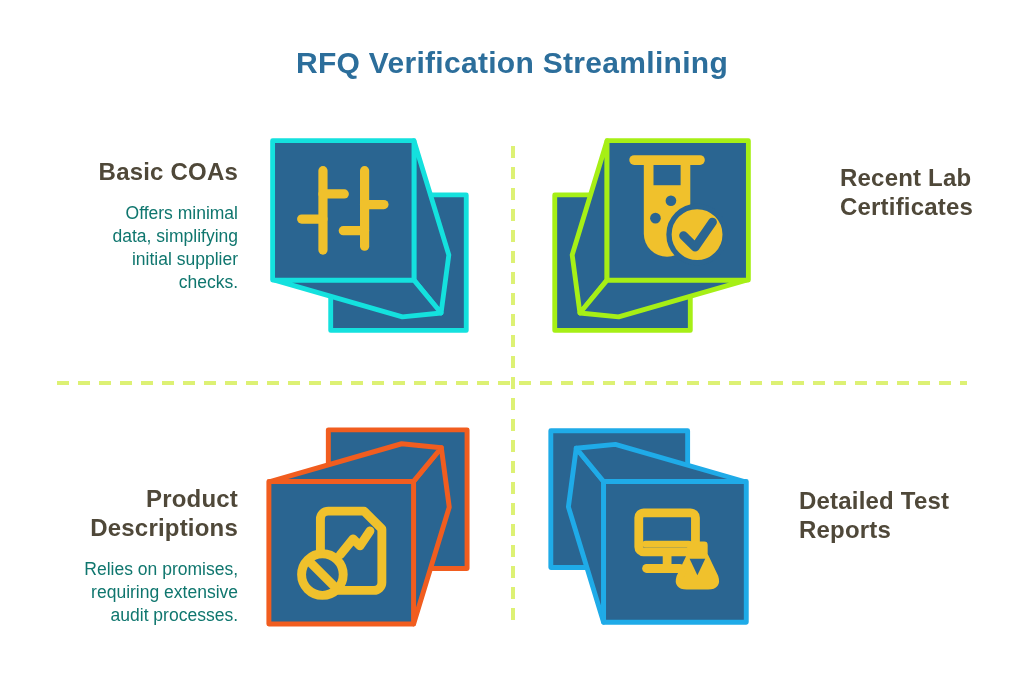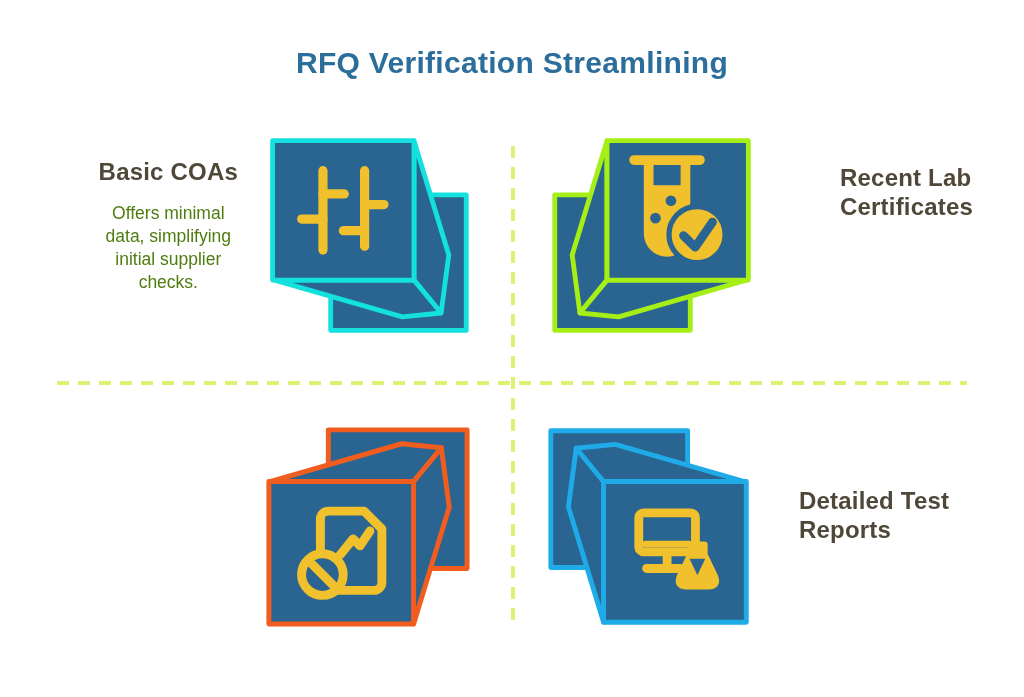--- a/index.html
+++ b/index.html
@@ -17,21 +17,21 @@
     color:#2c6e9b;
   }
   .tb { position:absolute; }
   .tb .h {
     font-size:24px; font-weight:800; line-height:29px;
     color:#4f4839; white-space:pre-line; margin:0 0 16px 0;
     letter-spacing:.2px;
   }
   .tb .p {
     font-size:17.5px; line-height:23px;
-    color:#4d7c0f; white-space:pre-line; margin:0;text-align:center;
+    color:#0f766e; white-space:pre-line; margin:0;
   }
   .tb.align-r { text-align:right; }
   .tb.align-l { text-align:left; }
   .tb-basic   { top:157px; right:786px; }
   .tb-lab     { top:147px; left:840px;margin-top:16px;  }
   .tb-product { top:484px; right:786px; }
   .tb-reports { top:486px; left:799px;  }
 
   .icon { position:absolute; }
   .icon-basic   { left:261px; top:131px; width:213px; height:213px; }
@@ -107,20 +107,27 @@
     </g>
   </svg>
   <div class="tb align-l tb-lab">
     <div class="h">Recent Lab
 Certificates</div>
   </div>
 
   <div class="divider-h"></div>
   <div class="divider-v"></div>
 
+  <div class="tb align-r tb-product">
+    <div class="h">Product
+Descriptions</div>
+    <div class="p">Relies on promises,
+requiring extensive
+audit processes.</div>
+  </div>
   <svg class="icon icon-product" viewBox="0 0 220 220">
     <g stroke="#f15d1f">
       <use href="#box3d" transform="translate(0,220) scale(1,-1)"></use>
     </g>
     <g>
       <path class="g-stroke" stroke-width="9" d="M72,96 h36 l18,18 v54 a8,8 0 0 1 -8,8 h-46 a8,8 0 0 1 -8,-8 v-64 a8,8 0 0 1 8,-8 z"></path>
       <polyline class="g-stroke" stroke-width="9" points="84,140 97,124 104,131 114,116"></polyline>
       <circle class="g-blue" cx="66" cy="160" r="21" stroke="#f0c12c" stroke-width="9"></circle>
       <line class="g-stroke" stroke-width="9" x1="54" y1="148" x2="78" y2="172"></line>
     </g>

